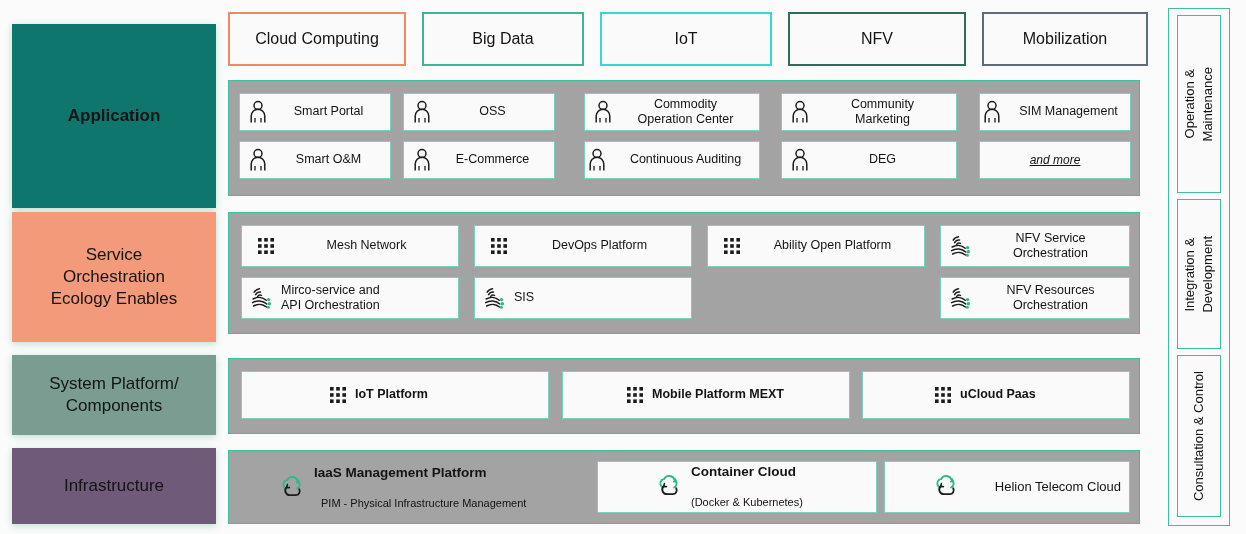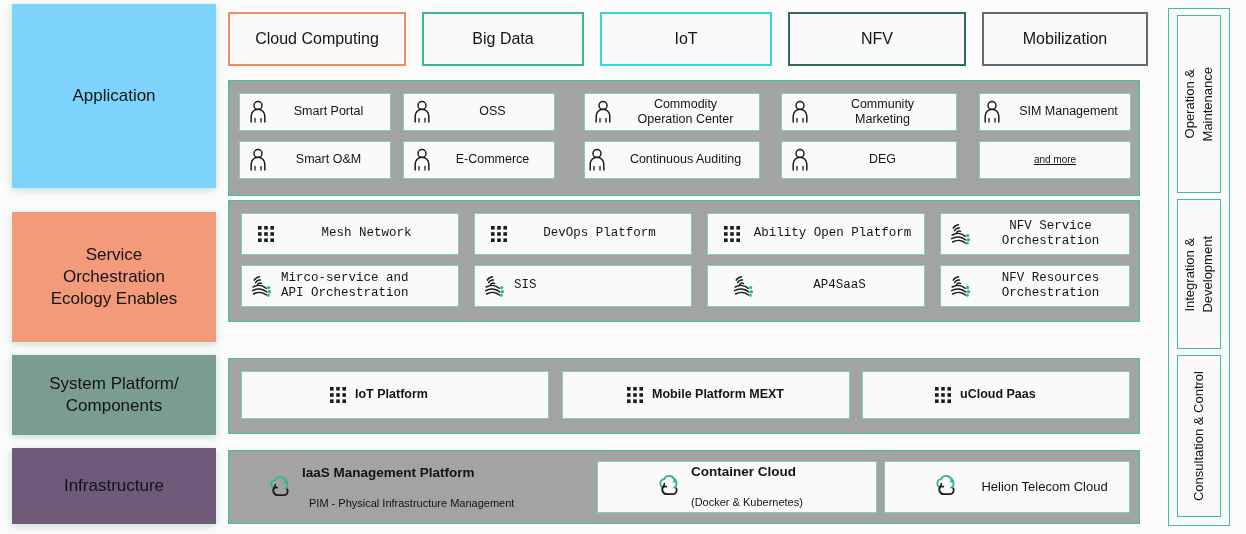--- a/index.html
+++ b/index.html
@@ -72,21 +72,22 @@
     line-height:1.22;
     color:#141414;
     overflow:hidden;
   }
   .cell .txt{flex:1;text-align:center;white-space:pre-line;}
   .cell.lefttxt .txt{text-align:left;}
 
   .ico{flex:0 0 auto;display:block;}
 
   .andmore{
-    font-size:10px;
+    font-style:italic;
+    font-size:12px;
     text-decoration:underline;
   }
 
   
   .infra-cell{font-size:13px;}
   .infra-title{font-weight:bold;font-size:13.5px;}
   .infra-sub{font-size:11px;}
   .noborder{border:none;background:transparent;}
 </style>
 </head>
@@ -105,21 +106,21 @@
       <span>IoT</span>
     </div>
     <div class="badge" style="width:178px;border:2.5px solid #2C6E5B;">
       <span>NFV</span>
     </div>
     <div class="badge" style="width:166px;border:2.5px solid #5E6C7A;">
       <span>Mobilization</span>
     </div>
   </div>
 
-  <div class="layer-label" style="left:12px;top:4px;width:204px;height:184px;background:#7dd3fc;">
+  <div class="layer-label" style="left:12px;top:24px;width:204px;height:184px;background:#0f766e;font-weight:bold;">
     <span>Application</span>
   </div>
 
   <div class="layer-label" style="left:12px;top:212px;width:204px;height:130px;background:#F29A7A;white-space:pre-line;">
     <span style="white-space:pre-line;">Service
 Orchestration
 Ecology Enables</span>
   </div>
 
   <div class="layer-label" style="left:12px;top:355px;width:204px;height:80px;background:#7A9C91;white-space:pre-line;">
@@ -223,21 +224,21 @@
         <line x1="13" y1="18" x2="13" y2="22.5" stroke="#1c1c1c" stroke-width="1.3"></line>
       </svg>
       <span class="txt">DEG</span>
     </div>
 
     <div class="cell andmore" style="position:absolute;left:750px;top:60px;width:152px;height:38px;">
       <span class="txt">and more</span>
     </div>
   </div>
 
-  <div class="panel" style="left:228px;top:200px;width:912px;height:122px;font-family:Liberation Mono, monospace;">
+  <div class="panel" style="left:228px;top:212px;width:912px;height:122px;">
 
     <div class="cell" style="position:absolute;left:12px;top:12px;width:218px;height:42px;">
       <svg class="ico" width="20" height="20" viewBox="0 0 20 20" style="margin-left:6px;">
         <g fill="#1c1c1c">
           <rect x="2" y="2" width="3.6" height="3.6"></rect>
             <rect x="8.2" y="2" width="3.6" height="3.6"></rect>
             <rect x="14.4" y="2" width="3.6" height="3.6"></rect>
           <rect x="2" y="8.2" width="3.6" height="3.6"></rect>
             <rect x="8.2" y="8.2" width="3.6" height="3.6"></rect>
             <rect x="14.4" y="8.2" width="3.6" height="3.6"></rect>
@@ -335,38 +336,20 @@
         </g>
         <g fill="#2fb98a">
           <circle cx="18.6" cy="13.6" r="1.7"></circle>
           <circle cx="19.4" cy="17.8" r="1.7"></circle>
           <circle cx="18.4" cy="21.2" r="1.5"></circle>
         </g>
       </svg>
       <span class="txt">SIS</span>
     </div>
 
-    <div class="cell" style="position:absolute;left:478px;top:64px;width:218px;height:42px;">
-      <svg class="ico" width="24" height="24" viewBox="0 0 24 24" style="margin-left:16px;">
-        <g fill="none" stroke="#1c1c1c" stroke-width="1.5" stroke-linecap="round">
-          <path d="M9.5 2.8 A7 7 0 0 0 4.2 6.2"></path>
-          <path d="M10.5 6.0 A5 5 0 0 0 5.6 8.6"></path>
-          <path d="M11.5 9.4 A3.2 3.2 0 0 0 7.4 11.0"></path>
-          <path d="M16.2 14.2 A11 11 0 0 0 3.2 13.0"></path>
-          <path d="M16.8 18.0 A12 12 0 0 0 2.6 16.6"></path>
-          <path d="M16.4 21.0 A11 11 0 0 0 3.6 20.0"></path>
-        </g>
-        <g fill="#2fb98a">
-          <circle cx="18.6" cy="13.6" r="1.7"></circle>
-          <circle cx="19.4" cy="17.8" r="1.7"></circle>
-          <circle cx="18.4" cy="21.2" r="1.5"></circle>
-        </g>
-      </svg>
-      <span class="txt">AP4SaaS</span>
-    </div>
 
     <div class="cell" style="position:absolute;left:711px;top:64px;width:190px;height:42px;">
       <svg class="ico" width="24" height="24" viewBox="0 0 24 24">
         <g fill="none" stroke="#1c1c1c" stroke-width="1.5" stroke-linecap="round">
           <path d="M9.5 2.8 A7 7 0 0 0 4.2 6.2"></path>
           <path d="M10.5 6.0 A5 5 0 0 0 5.6 8.6"></path>
           <path d="M11.5 9.4 A3.2 3.2 0 0 0 7.4 11.0"></path>
           <path d="M16.2 14.2 A11 11 0 0 0 3.2 13.0"></path>
           <path d="M16.8 18.0 A12 12 0 0 0 2.6 16.6"></path>
           <path d="M16.4 21.0 A11 11 0 0 0 3.6 20.0"></path>
@@ -431,21 +414,21 @@
             <rect x="8.2" y="14.4" width="3.6" height="3.6"></rect>
             <rect x="14.4" y="14.4" width="3.6" height="3.6"></rect>
         </g>
       </svg>
       <span class="txt" style="text-align:left;">uCloud Paas</span>
     </div>
   </div>
 
   <div class="panel" style="left:228px;top:450px;width:912px;height:74px;">
 
-    <div class="cell infra-cell noborder" style="position:absolute;left:30px;top:14px;width:330px;height:46px;">
+    <div class="cell infra-cell noborder" style="position:absolute;left:42px;top:14px;width:330px;height:46px;">
       <svg class="ico" width="28" height="26" viewBox="0 0 28 26">
         <path d="M7.5 13.5 a4.3 4.3 0 0 1 .6 -8.4 a5.6 5.6 0 0 1 10.5 1.3 a3.9 3.9 0 0 1 -.6 7.1" fill="none" stroke="#2fb98a" stroke-width="1.8" stroke-linecap="round"></path>
         <path d="M19.2 5.0 l1.1 2.4 l-2.6 .3" fill="none" stroke="#2fb98a" stroke-width="1.6" stroke-linecap="round" stroke-linejoin="round"></path>
         <path d="M20.2 14.2 a4.0 4.0 0 0 1 -3.5 6.0 H11 a4.6 4.6 0 0 1 -3.0 -8.2" fill="none" stroke="#1c1c1c" stroke-width="1.8" stroke-linecap="round"></path>
         <path d="M8.4 9.6 l-.8 2.8 l2.8 .2" fill="none" stroke="#1c1c1c" stroke-width="1.6" stroke-linecap="round" stroke-linejoin="round"></path>
       </svg>
       <span class="txt" style="text-align:left;">
         <span class="infra-title" style="display:block;">IaaS Management Platform</span>
         <span class="infra-sub" style="display:block;padding-left:7px;">PIM - Physical Infrastructure Management</span>
       </span>
@@ -464,21 +447,21 @@
       </span>
     </div>
 
     <div class="cell infra-cell" style="position:absolute;left:655px;top:10px;width:246px;height:52px;">
       <svg class="ico" width="28" height="26" viewBox="0 0 28 26" style="margin-left:40px;">
         <path d="M7.5 13.5 a4.3 4.3 0 0 1 .6 -8.4 a5.6 5.6 0 0 1 10.5 1.3 a3.9 3.9 0 0 1 -.6 7.1" fill="none" stroke="#2fb98a" stroke-width="1.8" stroke-linecap="round"></path>
         <path d="M19.2 5.0 l1.1 2.4 l-2.6 .3" fill="none" stroke="#2fb98a" stroke-width="1.6" stroke-linecap="round" stroke-linejoin="round"></path>
         <path d="M20.2 14.2 a4.0 4.0 0 0 1 -3.5 6.0 H11 a4.6 4.6 0 0 1 -3.0 -8.2" fill="none" stroke="#1c1c1c" stroke-width="1.8" stroke-linecap="round"></path>
         <path d="M8.4 9.6 l-.8 2.8 l2.8 .2" fill="none" stroke="#1c1c1c" stroke-width="1.6" stroke-linecap="round" stroke-linejoin="round"></path>
       </svg>
-      <span class="txt" style="text-align:center;">Helion Telecom Cloud</span>
+      <span class="txt" style="text-align:right;">Helion Telecom Cloud</span>
     </div>
   </div>
 
   <div class="rail">
     <div class="rail-cell" style="height:178px;">
       <span>Operation &amp;
 Maintenance</span>
     </div>
     <div class="rail-cell" style="height:150px;">
       <span>Integration &amp;

